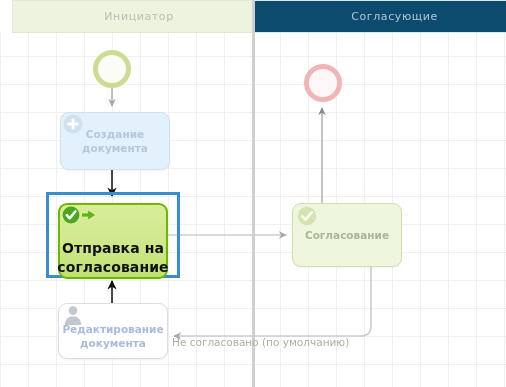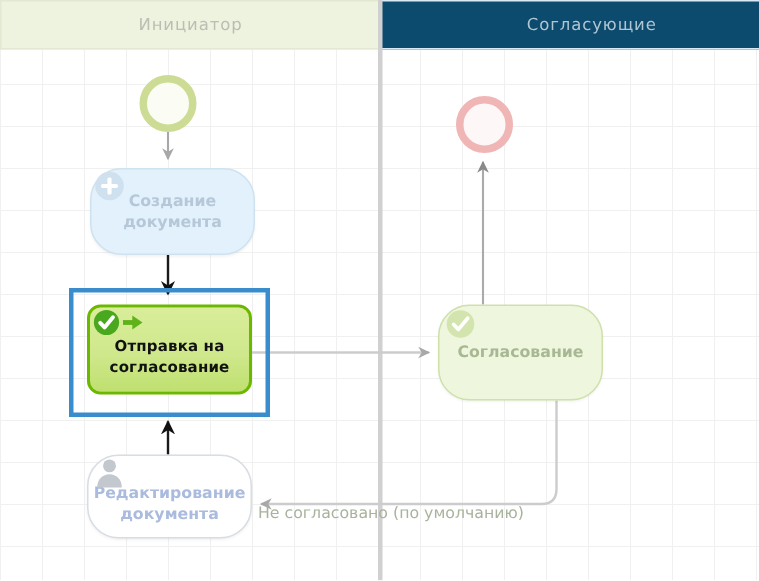--- a/index.html
+++ b/index.html
@@ -21,21 +21,21 @@
     background-position:0px -5px;
   }
 
   
   .lane-head{
     position:absolute;top:0;height:33px;box-sizing:border-box;
     display:flex;align-items:center;justify-content:center;
     font-size:11px;letter-spacing:.6px;
   }
   .lane-head.left{
-    left:0;width:253px;background:#edf3de;color:#b9bfb2;
+    left:12px;width:253px;background:#edf3de;color:#b9bfb2;
     border:1px solid #e2e8d2;border-right:none;
   }
   .lane-head.right{
     left:253px;width:284px;background:#0c4a6e;color:#b0c6d3;
     border:1px solid #d7eaf5;border-left:none;
   }
   .lane-divider{
     position:absolute;left:252px;top:0;width:3px;height:387px;
     background:#d0d0d0;
   }
@@ -50,43 +50,43 @@
   .ev-start{
     left:93px;top:50px;width:38px;height:38px;
     border:5px solid #cddc94;background:#fbfdf4;
   }
   .ev-end{
     left:304px;top:64px;width:38px;height:38px;
     border:5px solid #f0b6b6;background:#fdf7f7;
   }
 
   .task{
-    border-radius:21px;display:flex;align-items:center;justify-content:center;
+    border-radius:9px;display:flex;align-items:center;justify-content:center;
     text-align:center;line-height:1.35;
   }
 
   
   .task-create{
     left:60px;top:112px;width:110px;height:58px;
     background:#e2f1fb;border:1px solid #cfe2f0;
     color:#b6c8d8;font-size:10.5px;font-weight:bold;
     box-shadow:0 1px 2px rgba(0,0,0,.05);
   }
 
   
   .sel-frame{
     left:46px;top:192px;width:134px;height:86px;
     border:3px solid #3a8dcc;background:transparent;
   }
   .task-send{
-    left:58px;top:203px;width:110px;height:60px;
+    left:58px;top:203px;width:110px;height:76px;
     background:linear-gradient(to bottom,#d9ed9a 0%,#cfe88c 55%,#bfe070 100%);
     border:2px solid #6cb800;border-radius:9px;
-    color:#111111;font-size:10px;font-weight:bold;
-    display:flex;align-items:center;justify-content:center;text-align:center;
+    color:#111111;font-size:14px;font-weight:bold;
+    display:flex;align-items:flex-end;justify-content:center;text-align:center;
     line-height:1.35;
   }
   .task-send .lbl{padding-top:11px;letter-spacing:.1px;}
 
   
   .task-edit{
     left:58px;top:303px;width:110px;height:56px;
     background:#ffffff;border:1px solid #d8dde3;
     color:#aabbdd;font-size:10.5px;font-weight:bold;
     box-shadow:0 1px 2px rgba(0,0,0,.06);

